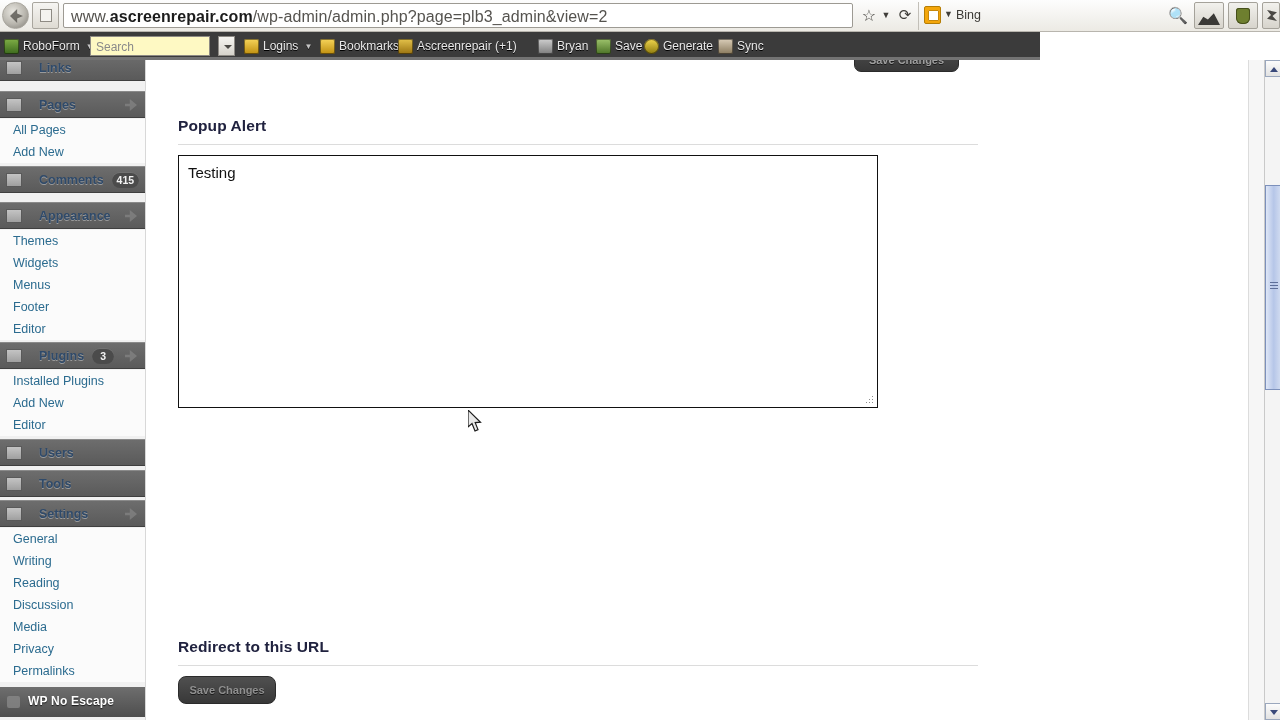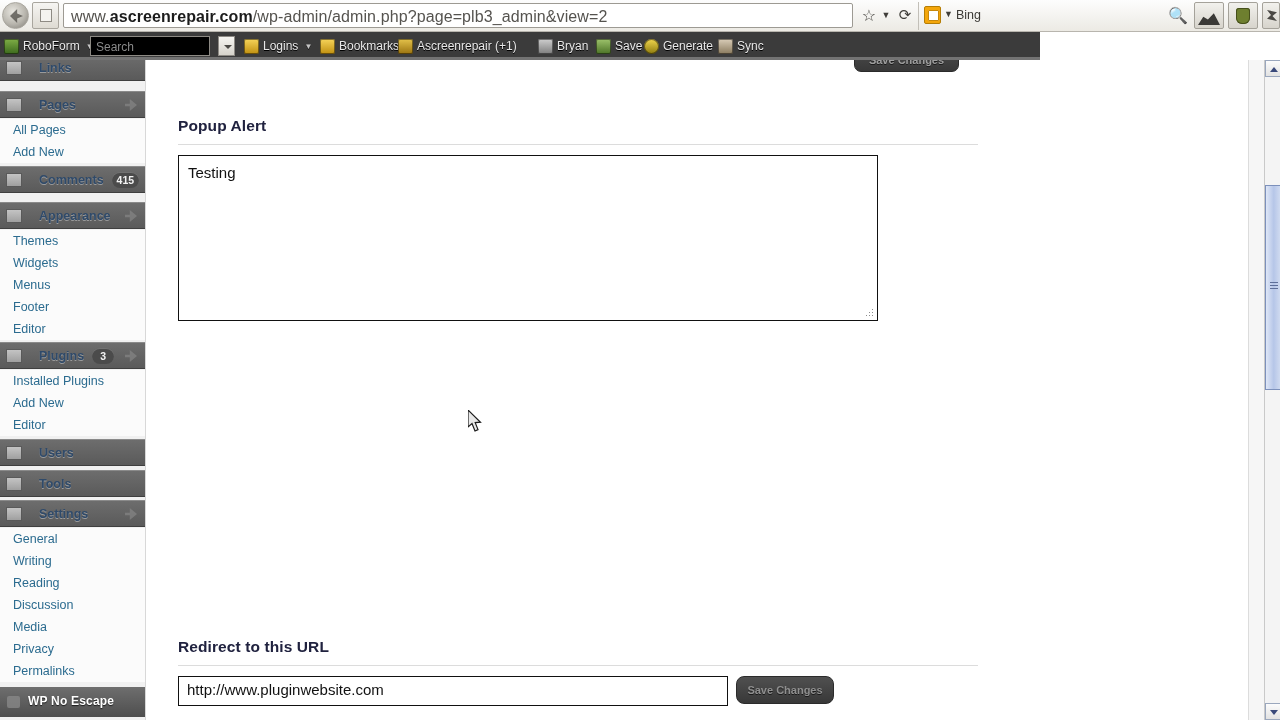--- a/index.html
+++ b/index.html
@@ -120,21 +120,21 @@
   .rf-ico {
     width:15px; height:15px; border-radius:2px; flex:none;
     box-shadow: inset 0 0 0 1px rgba(0,0,0,.45);
   }
   .rf-caret { font-size:8px; opacity:.8; margin-left:2px; }
 
   #rf-brand { left:4px; }
   #rf-brand .rf-ico { background:linear-gradient(#7fae46,#3c6a1d); }
   #rf-search-box {
     position:absolute; left:90px; top:4px; width:120px; height:20px;
-    background:#000000; border:1px solid #8d8a84;
+    background:#fef9c3; border:1px solid #8d8a84;
   }
   #rf-search-placeholder{
     position:absolute; left:5px; top:3px; font-size:12px; color:#8a8a8a;
   }
   #rf-search-dropdown{
     position:absolute; left:218px; top:4px; width:17px; height:20px;
     background:linear-gradient(#f5f4f0,#d6d3cb); border:1px solid #8d8a84;
   }
   #rf-search-dropdown::after{
     content:""; position:absolute; left:5px; top:8px;
@@ -269,21 +269,21 @@
       radial-gradient(#8c8c8c 40%, transparent 41%),
       radial-gradient(#8c8c8c 40%, transparent 41%),
       radial-gradient(#8c8c8c 40%, transparent 41%),
       radial-gradient(#8c8c8c 40%, transparent 41%),
       radial-gradient(#8c8c8c 40%, transparent 41%);
     background-size:3px 3px;
     background-repeat:no-repeat;
     background-position: 0 6px, 3px 6px, 6px 6px, 3px 3px, 6px 3px, 6px 0;
   }
   #section-popup-alert { top:57px; }
-  #popup-alert-textarea { height:166px; }
+  #popup-alert-textarea { height:253px; }
   #section-popup-confirm { top:318px; }
   #popup-confirm-textarea { height:199px; }
   #section-redirect { top:578px; }
   #redirect-row { margin-top:10px; display:flex; align-items:flex-start; gap:8px; }
   #redirect-url-input {
     width:550px; height:30px;
     border:1px solid #111111; background:#fff;
     font-size:15px; color:#111;
     padding:4px 8px;
   }
@@ -502,21 +502,20 @@
         <span>Testing</span>
         <span class="resize-grip"></span>
       </div>
     </section>
 
 
     <section class="form-section" id="section-redirect">
       <div class="section-title">Redirect to this URL</div>
       <div class="section-rule"></div>
       <div id="redirect-row">
-        <div id="redirect-url-input">http://www.pluginwebsite.com</div>
         <div id="save-bottom-button">Save Changes</div>
       </div>
     </section>
 
     <div id="inner-scroll-track"></div>
   </main>
 
   <svg id="mouse-cursor" viewBox="0 0 15 23">
     <polygon points="0,0 0,17 4,13.5 7,21 10,19.6 7.2,12.6 12.5,12.2" fill="#e8e8e8" stroke="#1a1a1a" stroke-width="1.2"></polygon>
   </svg>

